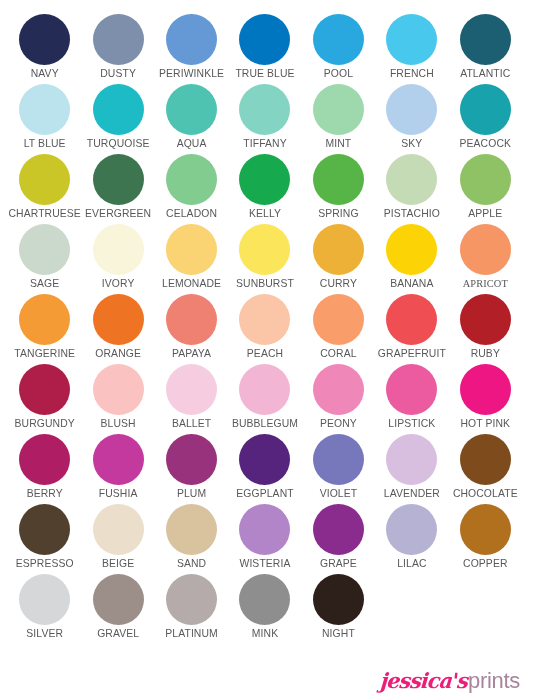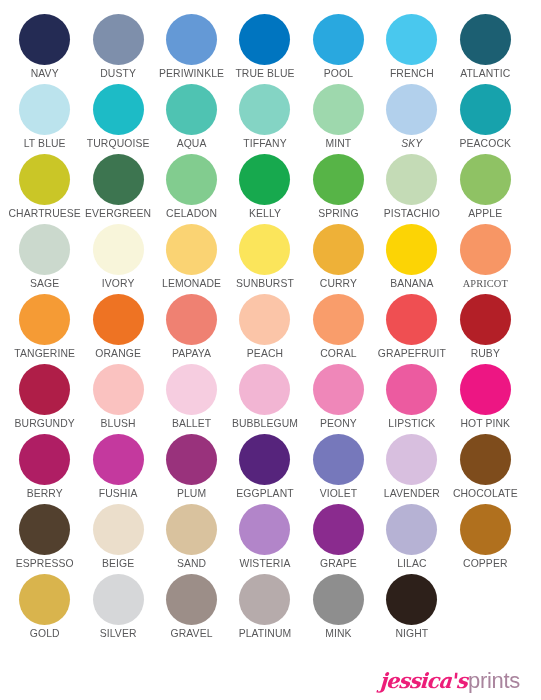--- a/index.html
+++ b/index.html
@@ -129,21 +129,21 @@
       <div class="swatch-cell">
         <span class="swatch-dot" style="background-color: rgb(132, 212, 196);"></span>
         <span class="swatch-label" style="color: rgb(88, 88, 90); text-align: center;">TIFFANY</span>
       </div>
       <div class="swatch-cell">
         <span class="swatch-dot" style="background-color: rgb(158, 216, 173);"></span>
         <span class="swatch-label" style="color: rgb(88, 88, 90);">MINT</span>
       </div>
       <div class="swatch-cell">
         <span class="swatch-dot" style="background-color: rgb(178, 208, 236);"></span>
-        <span class="swatch-label" style="color: rgb(88, 88, 90); font-style: italic;">SKY</span>
+        <span class="swatch-label" style="color: rgb(88, 88, 90);">SKY</span>
       </div>
       <div class="swatch-cell">
         <span class="swatch-dot" style="background-color: rgb(23, 162, 172);"></span>
         <span class="swatch-label" style="color: rgb(88, 88, 90);">PEACOCK</span>
       </div>
       <div class="swatch-cell">
         <span class="swatch-dot" style="background-color: rgb(202, 198, 39);"></span>
         <span class="swatch-label" style="color: rgb(88, 88, 90);">CHARTRUESE</span>
       </div>
       <div class="swatch-cell">
@@ -302,24 +302,20 @@
         <span class="swatch-dot" style="background-color: rgb(138, 43, 142);"></span>
         <span class="swatch-label" style="color: rgb(88, 88, 90);">GRAPE</span>
       </div>
       <div class="swatch-cell">
         <span class="swatch-dot" style="background-color: rgb(182, 178, 212);"></span>
         <span class="swatch-label" style="color: rgb(88, 88, 90);">LILAC</span>
       </div>
       <div class="swatch-cell">
         <span class="swatch-dot" style="background-color: rgb(176, 112, 30);"></span>
         <span class="swatch-label" style="color: rgb(88, 88, 90);">COPPER</span>
-      </div>
-      <div class="swatch-cell">
-        <span class="swatch-dot" style="background-color: rgb(217, 180, 77);"></span>
-        <span class="swatch-label" style="color: rgb(88, 88, 90);">GOLD</span>
       </div>
       <div class="swatch-cell">
         <span class="swatch-dot" style="background-color: rgb(214, 215, 217);"></span>
         <span class="swatch-label" style="color: rgb(88, 88, 90);">SILVER</span>
       </div>
       <div class="swatch-cell">
         <span class="swatch-dot" style="background-color: rgb(156, 142, 136);"></span>
         <span class="swatch-label" style="color: rgb(88, 88, 90);">GRAVEL</span>
       </div>
       <div class="swatch-cell">

